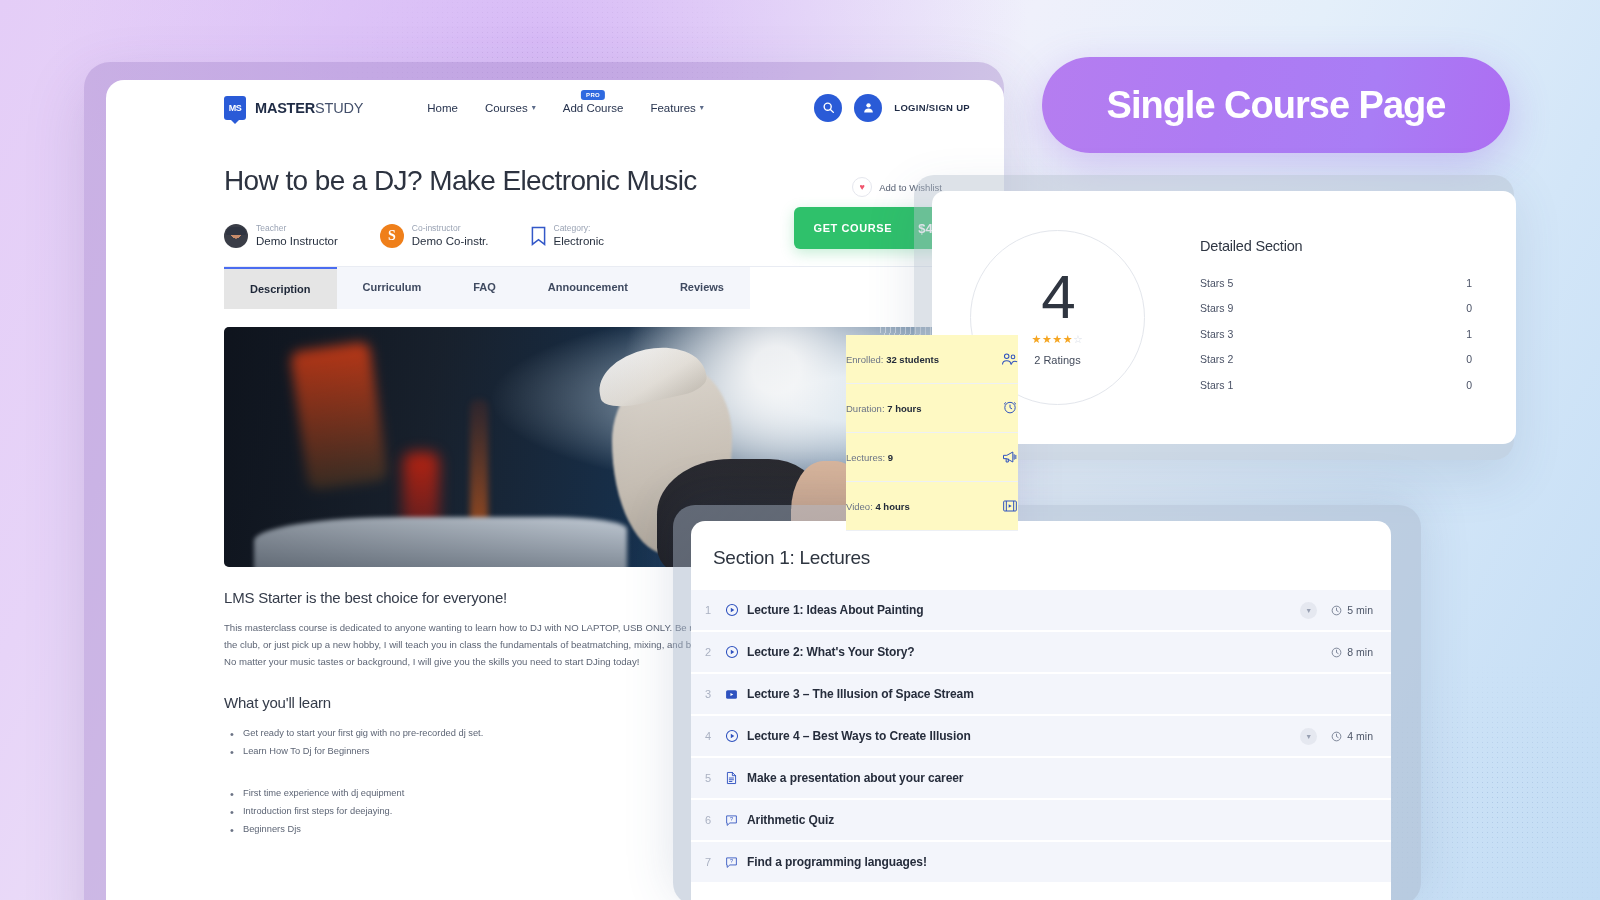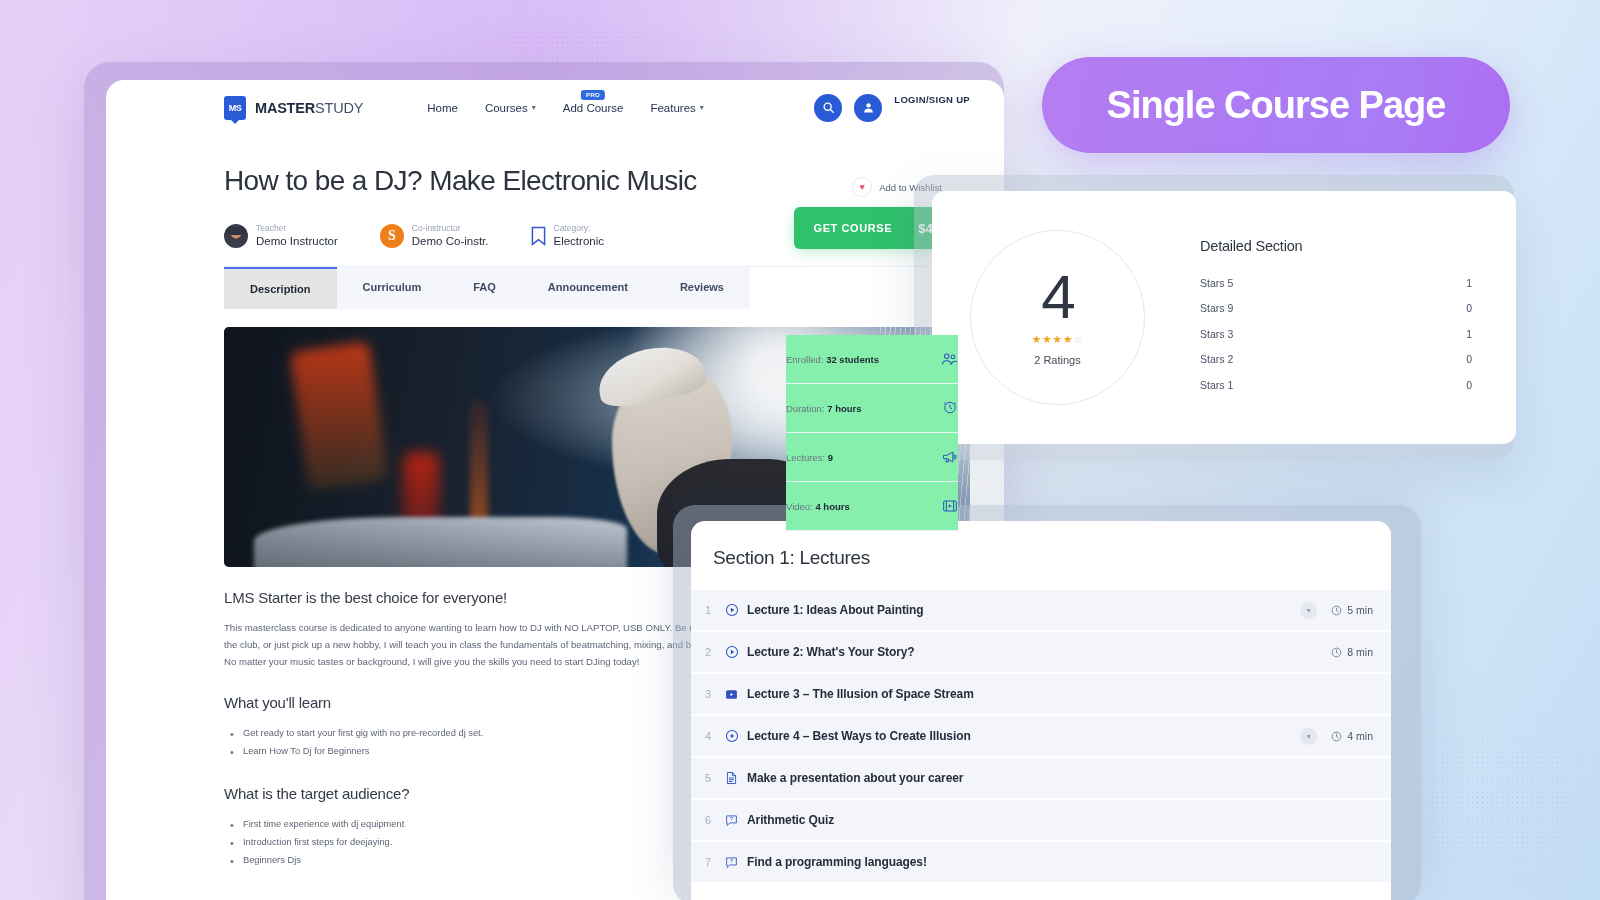--- a/index.html
+++ b/index.html
@@ -96,21 +96,21 @@
     position: relative; white-space: nowrap;
   }
   .caret { font-size: 8px; color: #5c6b8a; line-height: 1; }
   .pro-badge {
     position: absolute; top: -12px; left: 50%; transform: translateX(-50%);
     background: #2f6ae0; color: #fff; font-size: 6px; font-weight: 700;
     padding: 2px 5px; border-radius: 3px; letter-spacing: 0.4px;
   }
 
   .header-right {
-    margin-left: auto; display: flex; align-items: flex-start; gap: 12px;
+    margin-left: auto; display: flex; align-items: center; gap: 12px;
   }
   .circle-btn {
     width: 28px; height: 28px; border-radius: 50%;
     background: #2a5bd7; display: flex; align-items: center; justify-content: center;
   }
   .login-label {
     font-size: 9.5px; font-weight: 700; color: #1f2b45; letter-spacing: 0.3px;
   }
 
   
@@ -257,22 +257,22 @@
     font-size: 9.3px; color: #5d6575; line-height: 1.92; position: relative; padding-left: 13px;
   }
   .desc li::before {
     content: "•"; position: absolute; left: 0; top: -1px; color: #6b7385; font-size: 11px;
   }
   .gap-sm { height: 17px; }
   .gap-md { height: 24px; }
 
   
   #info-panel {
-    position: absolute; left: 786px; top: 335px;
-    width: 172px; background: #86efac; z-index: 6;
+    position: absolute; left: 846px; top: 335px;
+    width: 172px; background: #fef9c3; z-index: 6;
   }
   .info-row {
     height: 49px; display: flex; align-items: center; justify-content: space-between;
     border-bottom: 1px solid #edf0f5; font-size: 9.5px; color: #6a7policy;
   }
   .info-row { color: #6a7386; }
   .info-row b { color: #222a39; font-weight: 700; }
   .info-icon { color: #3358c8; display: flex; align-items: center; }
 
   
@@ -485,21 +485,20 @@
       <p>This masterclass course is dedicated to anyone wanting to learn how to DJ with NO LAPTOP, USB ONLY. Be ready</p>
       <p>the club, or just pick up a new hobby, I will teach you in class the fundamentals of beatmatching, mixing, and ble</p>
       <p>No matter your music tastes or background, I will give you the skills you need to start DJing today!</p>
       <div class="gap-md"></div>
       <h3>What you'll learn</h3>
       <ul>
         <li>Get ready to start your first gig with no pre-recorded dj set.</li>
         <li>Learn How To Dj for Beginners</li>
       </ul>
       <div class="gap-md"></div>
-      <h3>What is the target audience?</h3>
       <ul>
         <li>First time experience with dj equipment</li>
         <li>Introduction first steps for deejaying.</li>
         <li>Beginners Djs</li>
       </ul>
       <div class="gap-sm"></div>
 
     </div>
   </div>
 </div>

